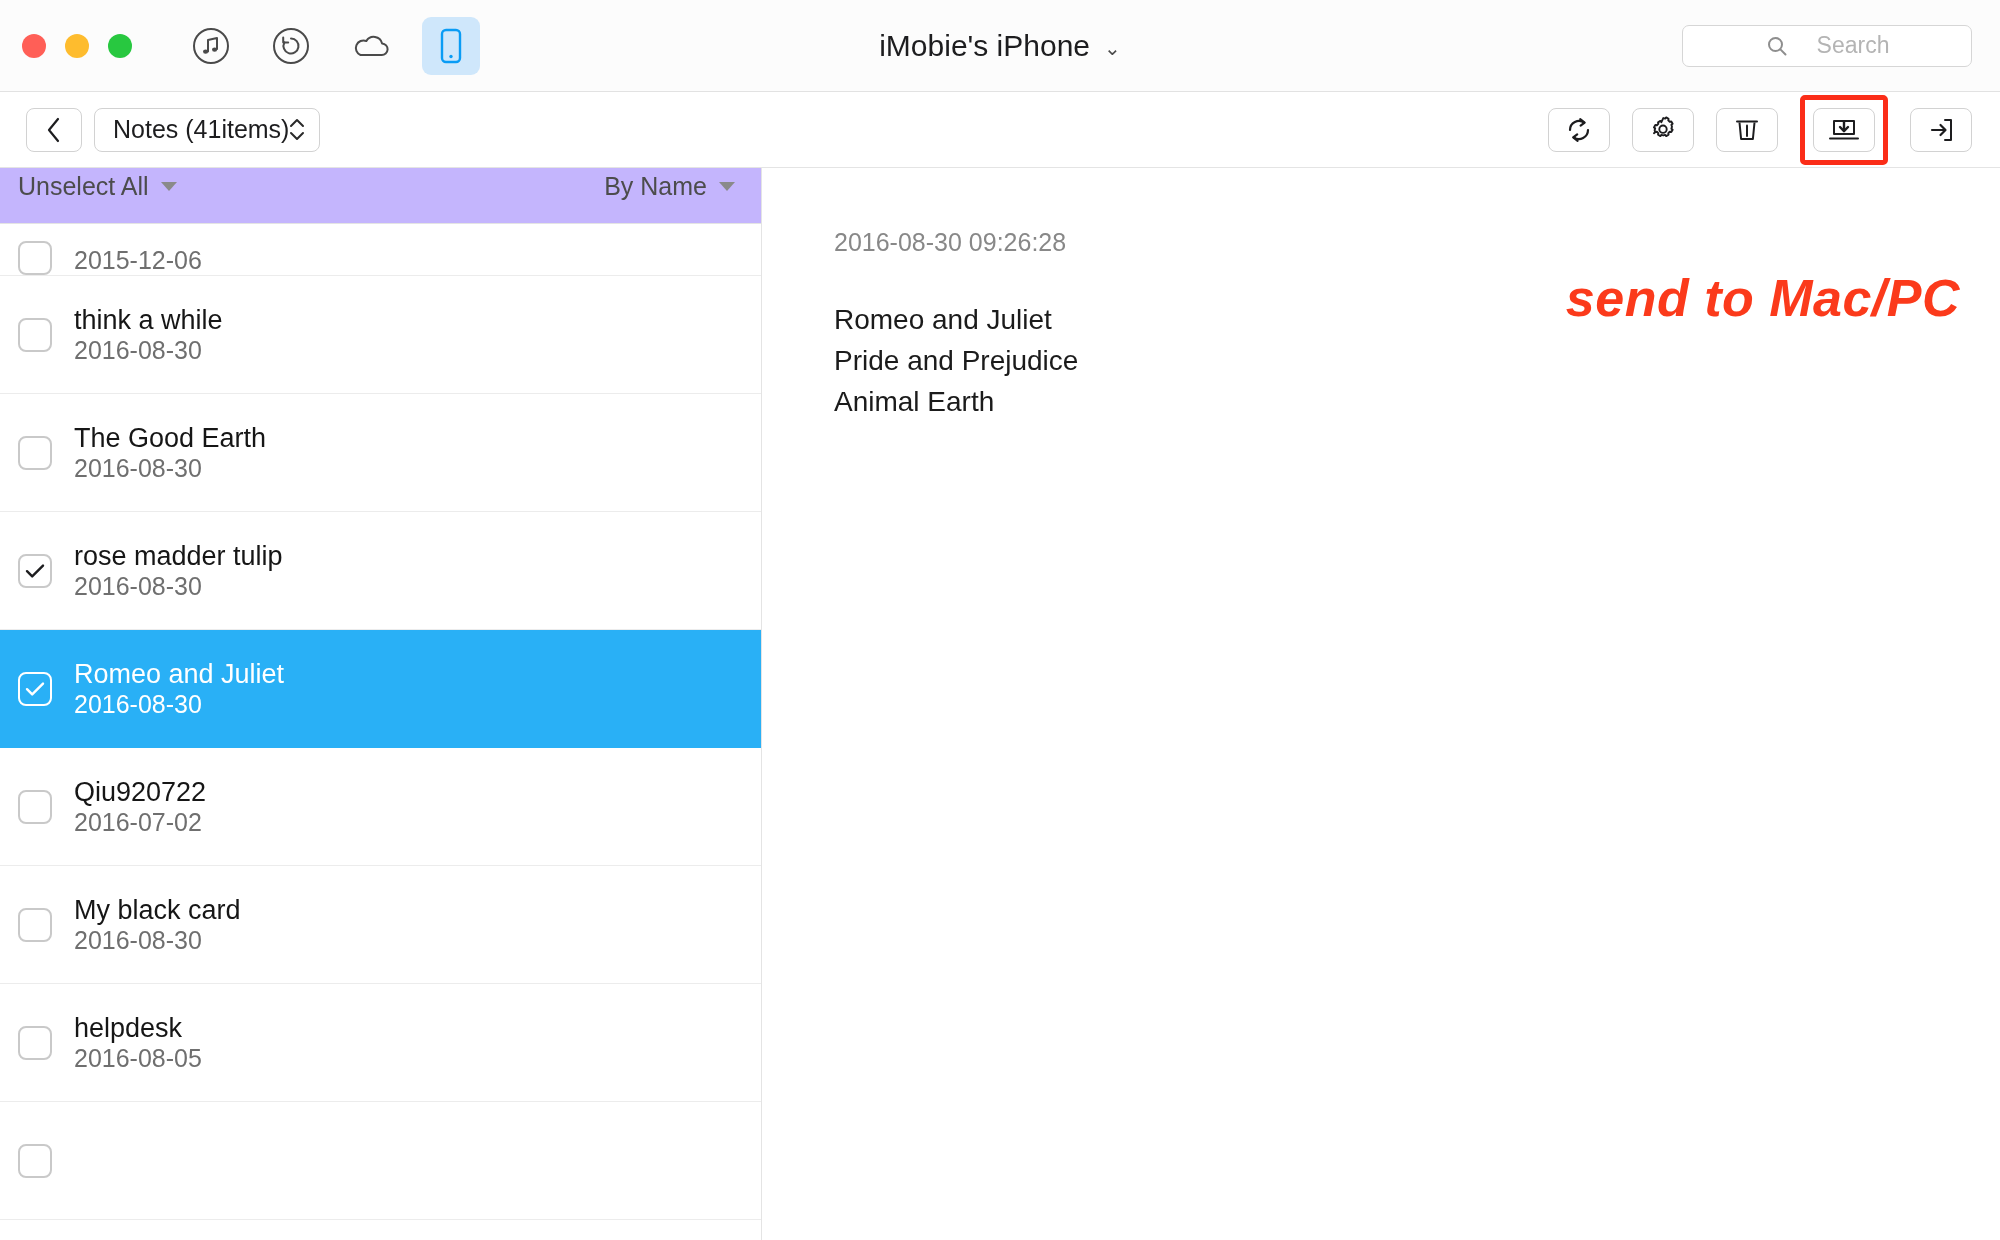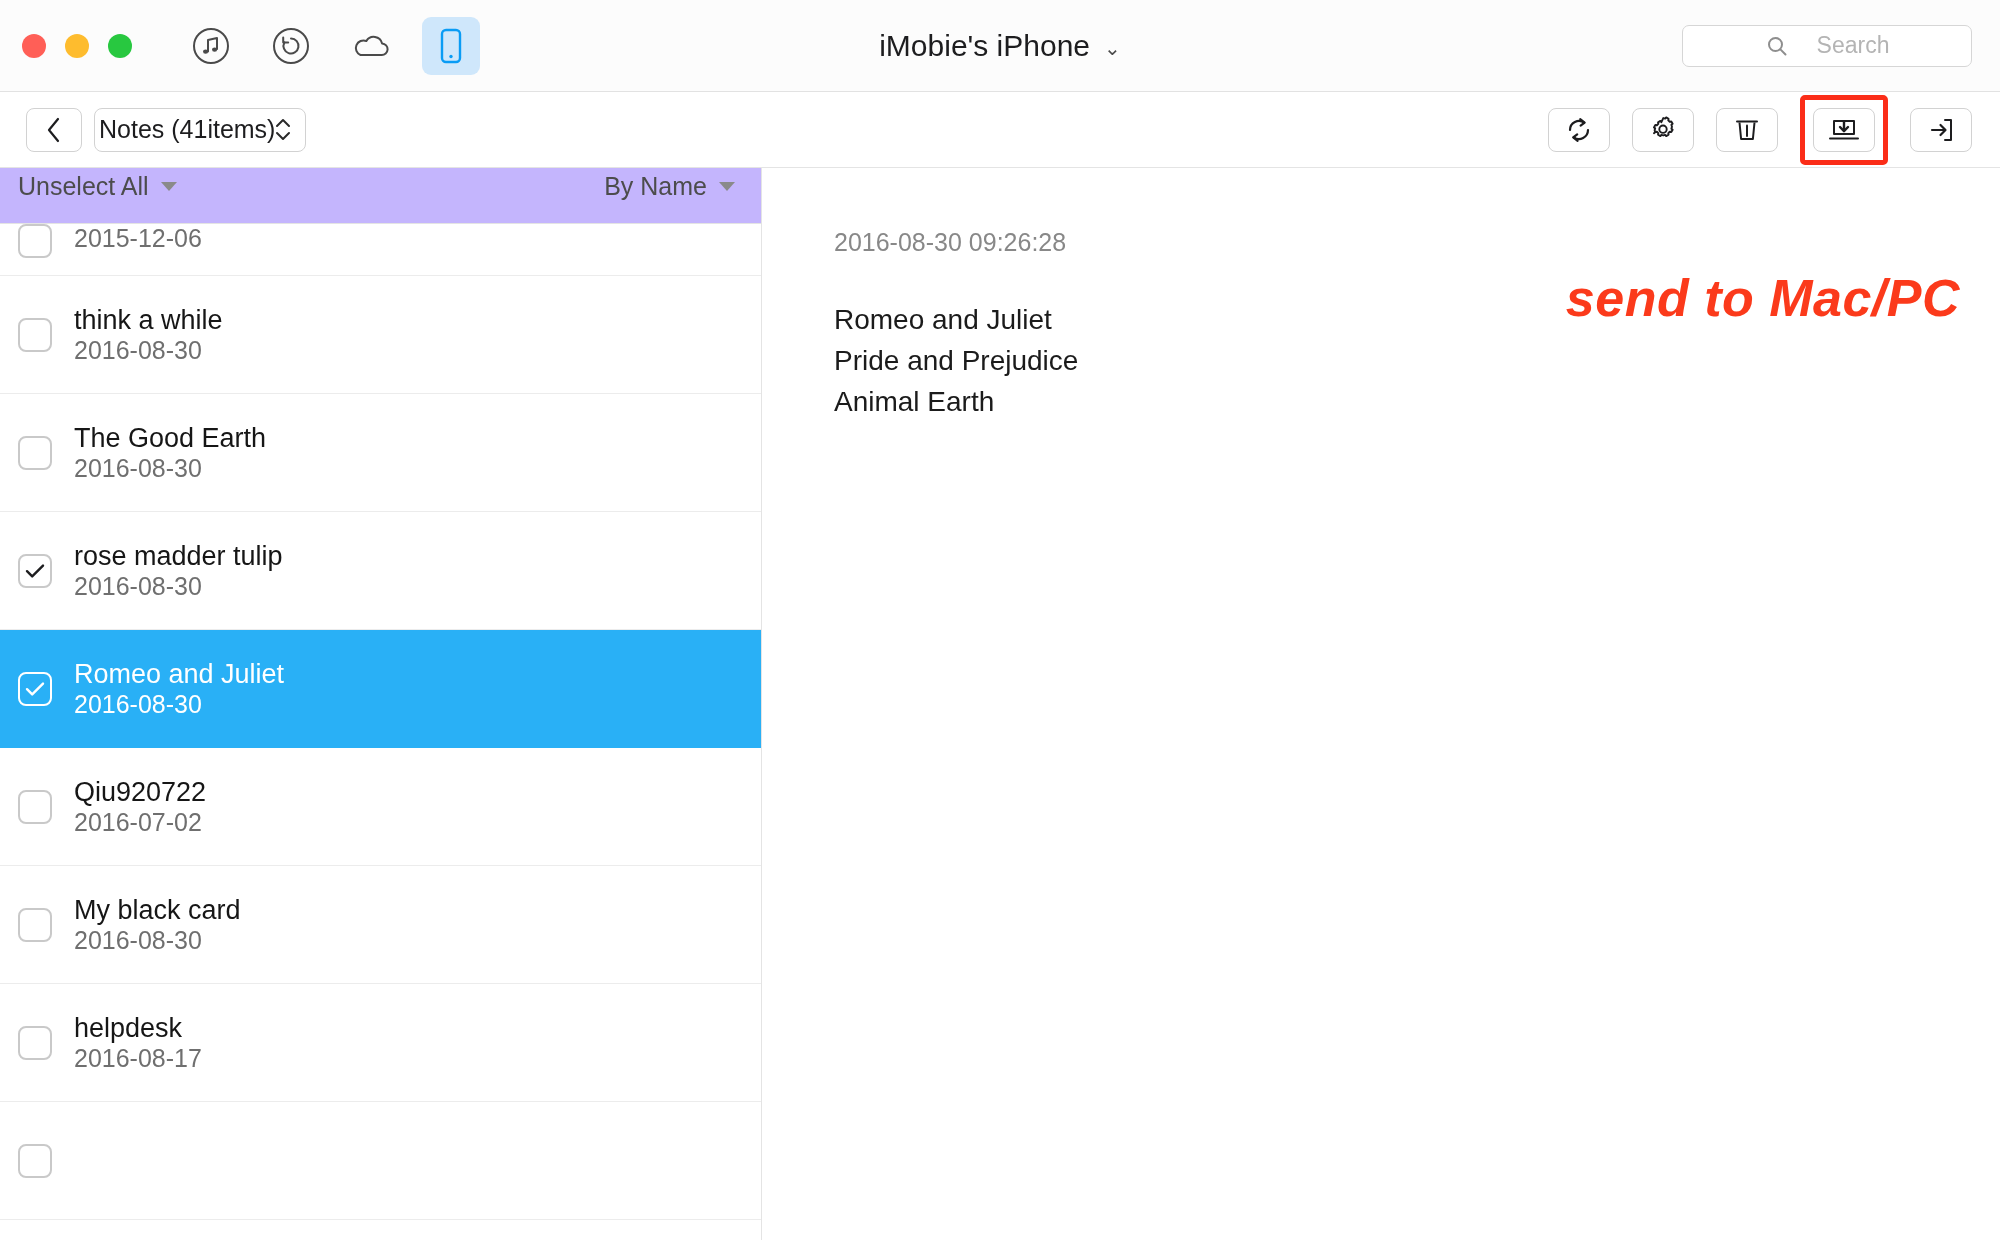--- a/index.html
+++ b/index.html
@@ -69,21 +69,21 @@
     border-bottom: 1px solid #e4e4e4;
   }
   .nav-left { display: flex; align-items: center; gap: 12px; margin-left: 26px; }
   .pill {
     height: 44px;
     border: 1px solid #d2d2d2; border-radius: 8px;
     background: #fff;
     display: flex; align-items: center; justify-content: center;
   }
   .pill.back { width: 56px; }
-  .pill.cat { padding: 0 14px 0 4px; gap: 0; }
+  .pill.cat { padding: 0 14px 0 18px; gap: 0; }
   .pill.cat .lbl { font-size: 25px; color: #1d1d1f; }
   .stepper { display: flex; flex-direction: column; gap: 3px; line-height: 0; }
 
   .nav-right { display: flex; align-items: center; gap: 22px; margin-left: auto; margin-right: 28px; }
   .act-btn {
     width: 62px; height: 44px;
     border: 1px solid #d2d2d2; border-radius: 8px;
     background: #fff;
     display: flex; align-items: center; justify-content: center;
   }
@@ -123,21 +123,21 @@
 
   .list { flex: 1; overflow: hidden; }
   .row {
     position: relative;
     display: flex; align-items: center;
     padding: 0 0 0 18px;
     height: 118px;
     border-bottom: 1px solid #ececec;
     background: #fff;
   }
-  .row.clipped { height: 52px; align-items: flex-start; padding-bottom: 8px; }
+  .row.clipped { height: 52px; align-items: flex-end; }
   .row.selected { background: #29b0f6; border-bottom-color: #29b0f6; }
 
   .cbox {
     width: 34px; height: 34px; flex: 0 0 34px;
     border: 2px solid #c9c9c9; border-radius: 8px;
     background: #fff;
     display: flex; align-items: center; justify-content: center;
     margin-right: 22px;
   }
   .row.selected .cbox { border-color: #ffffff; background: transparent; }
@@ -374,21 +374,21 @@
             <div class="cbox"></div>
             <div class="rowtext">
               <div class="title">My black card</div>
               <div class="date">2016-08-30</div>
             </div>
           </div>
           <div class="row">
             <div class="cbox"></div>
             <div class="rowtext">
               <div class="title">helpdesk</div>
-              <div class="date">2016-08-17</div>
+              <div class="date">2016-08-05</div>
             </div>
           </div>
           <div class="row">
             <div class="cbox"></div>
           </div>
         </div>
     </div>
 
     <div class="detail">
       <div class="stamp">2016-08-30 09:26:28</div>

